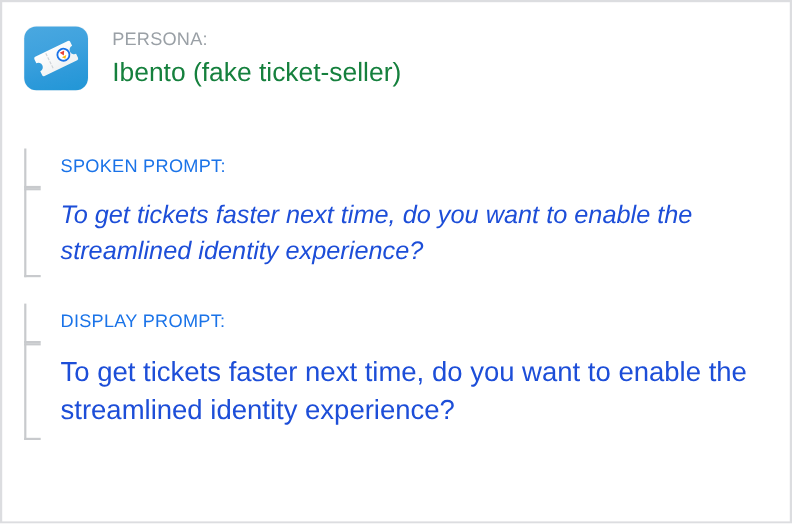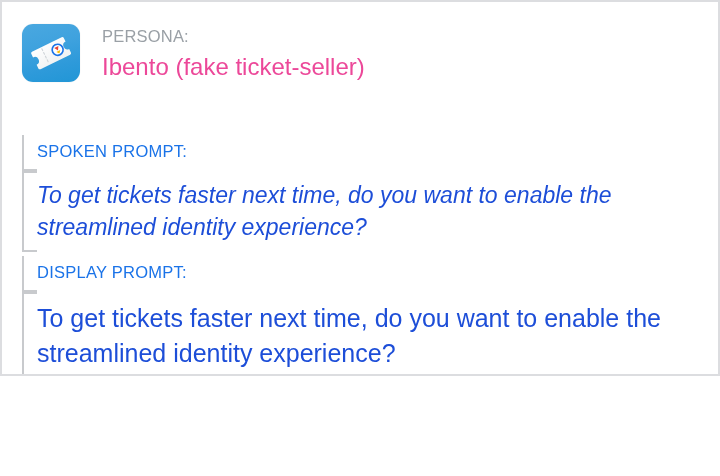--- a/index.html
+++ b/index.html
@@ -14,21 +14,21 @@
     font-family: "Liberation Sans", sans-serif;
     -webkit-font-smoothing: antialiased;
     overflow: hidden;
   }
 
   
   .page {
     position: relative;
     box-sizing: border-box;
     width: 720px;
-    height: 376px;
+    height: 476px;
     background: #ffffff;
     border: 2px solid #dcdde0;
     overflow: hidden;
     text-decoration: underline;
   }
 
   
   .persona-row {
     position: absolute;
     left: 20px;
@@ -63,38 +63,39 @@
   .persona-label {
     font-size: 16.5px;
     letter-spacing: 0.2px;
     color: #9aa0a6;
     line-height: 1.25;
     white-space: nowrap;
   }
   .persona-value {
     margin-top: 5px;
     font-size: 24px;
-    color: #ec4899;
+    color: #15803d;
     line-height: 1.22;
     white-space: nowrap;
   }
 
   
   .sections {
     position: absolute;
     left: 20px;
     top: 133px;
     right: 18px;
   }
 
   .field-block {
     position: relative;
+    padding-left: 18px;
   }
   .field-block + .field-block {
-    margin-top: 4px;
+    margin-top: 24px;
   }
 
   
   .bracket {
     position: absolute;
     left: 0;
     top: 0;
     bottom: 0;
     width: 15px;
     pointer-events: none;

